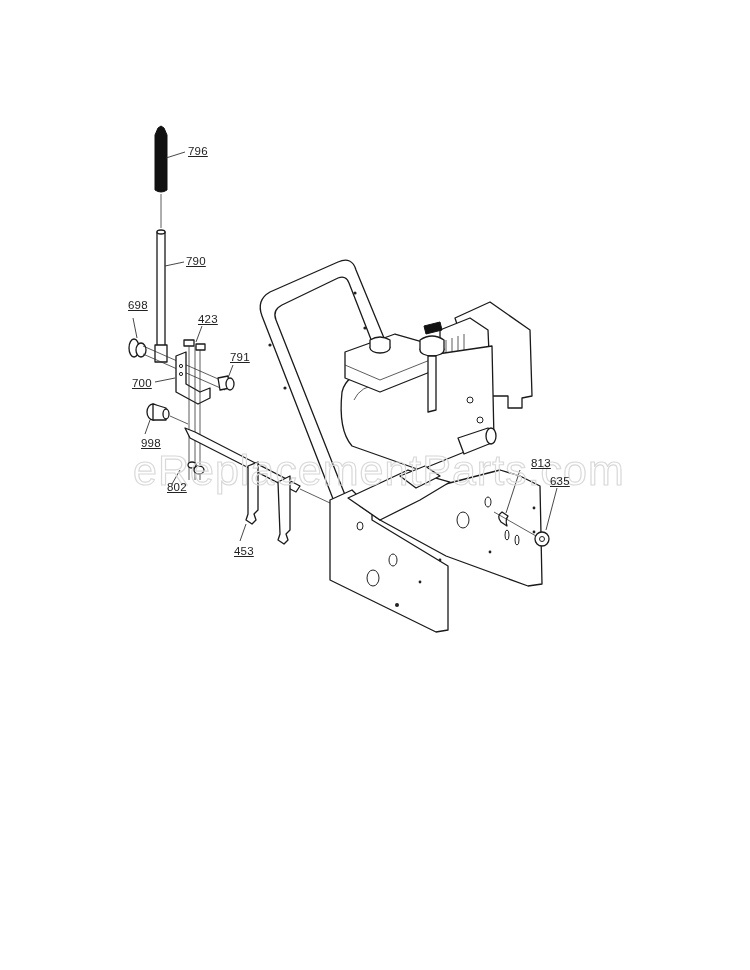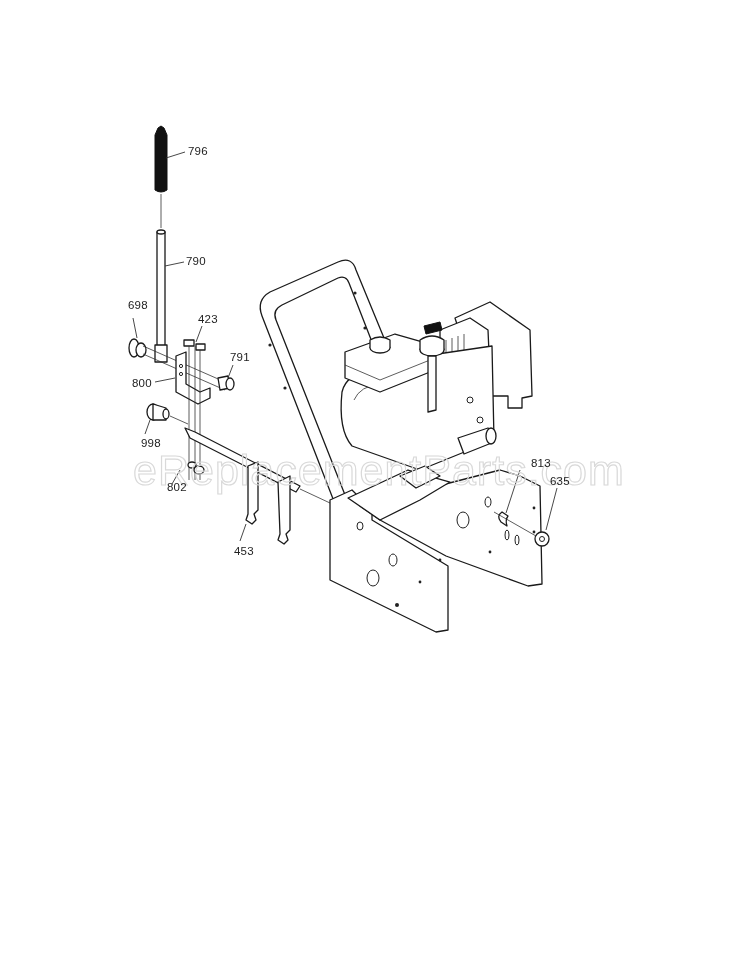--- a/index.html
+++ b/index.html
@@ -1,18 +1,18 @@
 <!DOCTYPE html>
 <html><head>
 <meta charset="utf-8">
 <style>
   html, body { margin: 0; padding: 0; background: #ffffff; }
   body { width: 750px; height: 970px; position: relative; overflow: hidden; font-family: "Liberation Sans", sans-serif; }
   #diagram { position: absolute; left: 0; top: 0; width: 750px; height: 970px; }
-  .callout { position: absolute; font-family: "Liberation Sans", sans-serif; font-size: 11.5px; color: #222; letter-spacing: 0.2px; line-height: 1; }
+  .callout { position: absolute; font-family: "Liberation Sans", sans-serif; font-size: 11.5px; color: #222; letter-spacing: 0.2px; line-height: 1; text-decoration: underline; }
   .watermark { position: absolute; left: 133px; top: 446px; font-family: "Liberation Sans", sans-serif; font-size: 43px; color: transparent; -webkit-text-stroke: 1.2px #d9d9d9; letter-spacing: 1px; white-space: nowrap; pointer-events: none; }
   svg .ln { fill: none; stroke: #1a1a1a; stroke-width: 1.3; stroke-linejoin: round; stroke-linecap: round; }
   svg .thin { fill: none; stroke: #333; stroke-width: 0.8; }
   svg .leader { fill: none; stroke: #333; stroke-width: 0.9; }
   svg .fillw { fill: #ffffff; stroke: #1a1a1a; stroke-width: 1.3; stroke-linejoin: round; }
   svg .dark { fill: #111; stroke: #111; stroke-width: 1; }
   svg .hole { fill: #fff; stroke: #222; stroke-width: 1; }
   svg .dot { fill: #222; }
 </style>
 </head>
@@ -163,19 +163,19 @@
     </g>
   </svg>
 
   <div class="watermark">eReplacementParts.com</div>
 
   <div class="callout" style="left:188px; top:146px;">796</div>
   <div class="callout" style="left:186px; top:256px;">790</div>
   <div class="callout" style="left:128px; top:300px;">698</div>
   <div class="callout" style="left:198px; top:314px;">423</div>
   <div class="callout" style="left:230px; top:352px;">791</div>
-  <div class="callout" style="left:132px; top:378px;">800</div>
+  <div class="callout" style="left:132px; top:378px;">700</div>
   <div class="callout" style="left:141px; top:438px;">998</div>
   <div class="callout" style="left:167px; top:482px;">802</div>
   <div class="callout" style="left:234px; top:546px;">453</div>
   <div class="callout" style="left:531px; top:458px;">813</div>
   <div class="callout" style="left:550px; top:476px;">635</div>
 </div>
 
 </body></html>

